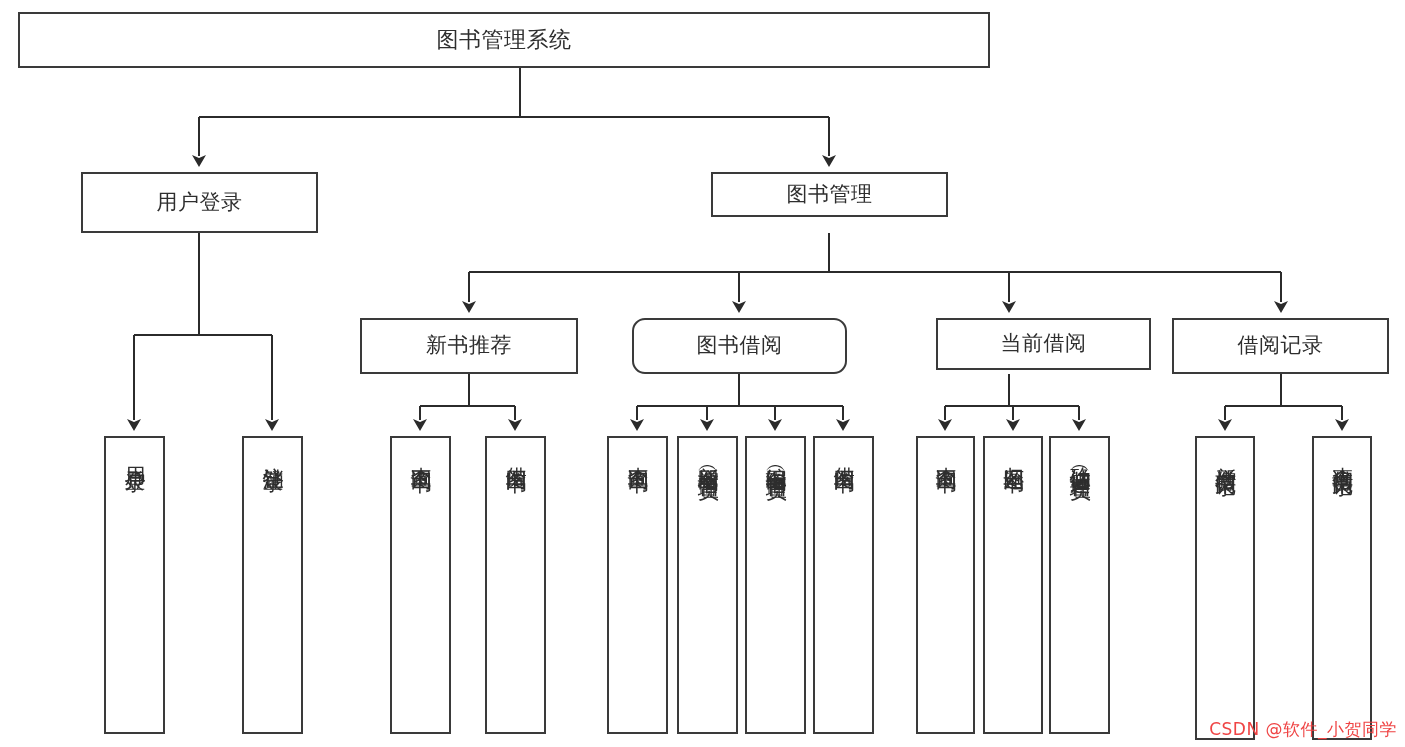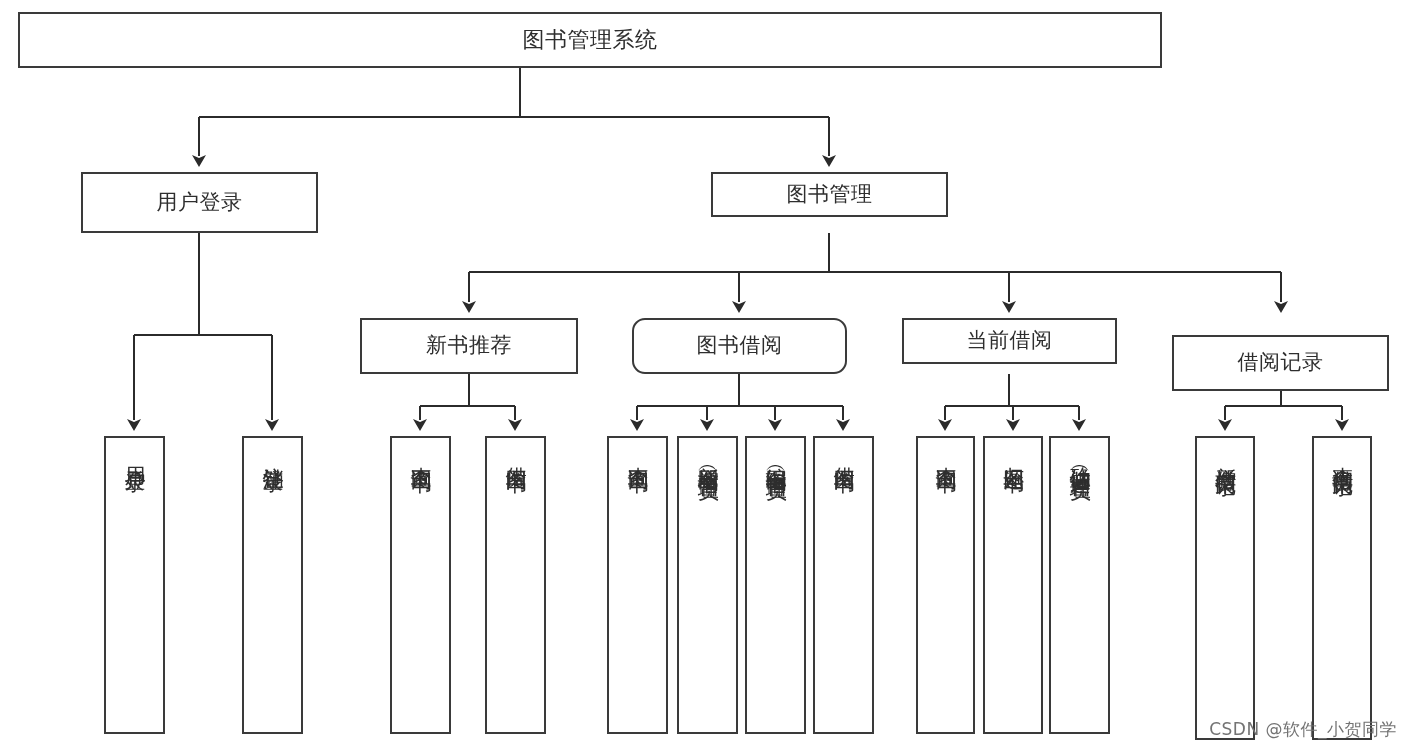--- a/index.html
+++ b/index.html
@@ -59,21 +59,21 @@
     font-size: 21px;
     line-height: 1.32;
     letter-spacing: 2px;
     white-space: nowrap;
   }
   .watermark {
     position: absolute;
     right: 8px;
     bottom: 6px;
     font-size: 17px;
-    color: #737373;
+    color: #ef4444;
     white-space: nowrap;
     letter-spacing: 0.5px;
   }
 </style>
 </head>
 <body>
 
 <div id="canvas">
 
   <svg id="wires" viewBox="0 0 1405 747">
@@ -119,45 +119,45 @@
       <path d="M1013,406 L1013,420" marker-end="url(#arrow)"></path>
       <path d="M1079,406 L1079,420" marker-end="url(#arrow)"></path>
 
       <path d="M1281,374 L1281,406"></path>
       <path d="M1225,406 L1342,406"></path>
       <path d="M1225,406 L1225,420" marker-end="url(#arrow)"></path>
       <path d="M1342,406 L1342,420" marker-end="url(#arrow)"></path>
     </g>
   </svg>
 
-  <div class="node horiz root" style="left:18px; top:12px; width:1144px; height:56px;font-family:Liberation Serif, serif;">
+  <div class="node horiz root" style="left:18px; top:12px; width:972px; height:56px;font-family:Liberation Serif, serif;">
     <span class="label">图书管理系统</span>
   </div>
 
   <div class="node horiz" style="left:81px; top:172px; width:237px; height:61px;">
     <span class="label">用户登录</span>
   </div>
 
   <div class="node horiz" style="left:711px; top:172px; width:237px; height:45px;">
     <span class="label">图书管理</span>
   </div>
 
   <div class="node horiz" style="left:360px; top:318px; width:218px; height:56px;">
     <span class="label">新书推荐</span>
   </div>
 
   <div class="node horiz" style="left:632px; top:318px; width:215px; height:56px;border-radius:13px;">
     <span class="label">图书借阅</span>
   </div>
 
-  <div class="node horiz" style="left:902px; top:318px; width:215px; height:46px;">
+  <div class="node horiz" style="left:936px; top:318px; width:215px; height:52px;">
     <span class="label">当前借阅</span>
   </div>
 
-  <div class="node horiz" style="left:1172px; top:318px; width:217px; height:56px;margin-top:17px;">
+  <div class="node horiz" style="left:1172px; top:318px; width:217px; height:56px;">
     <span class="label">借阅记录</span>
   </div>
 
   <div class="node vert" style="left:104px; top:436px; width:61px; height:298px;">
     <span class="label">用户登录</span>
   </div>
 
   <div class="node vert" style="left:242px; top:436px; width:61px; height:298px;">
     <span class="label">注销登录</span>
   </div>

